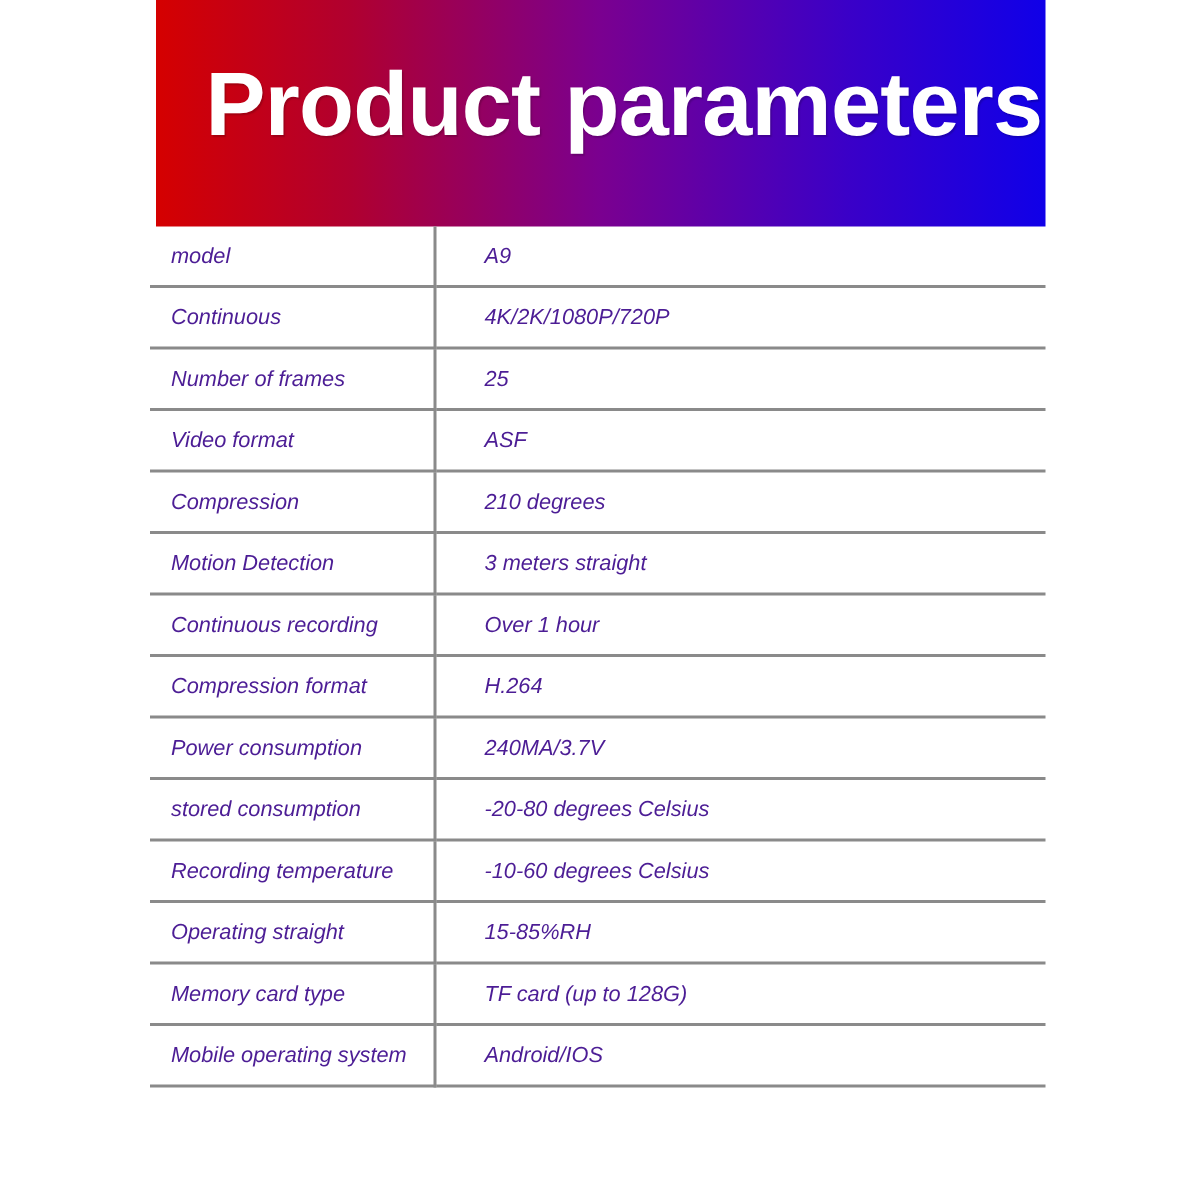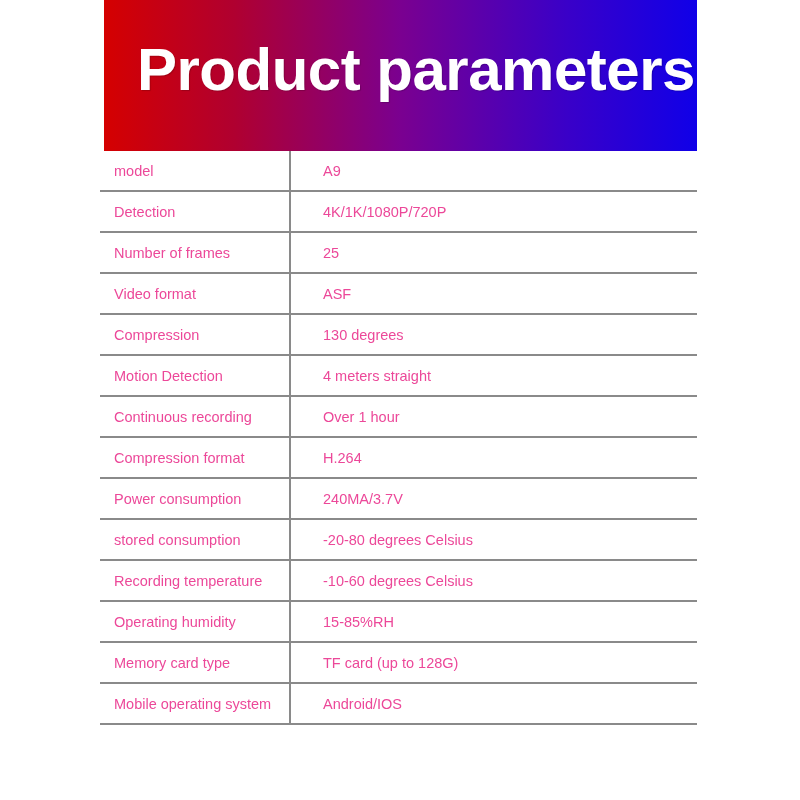--- a/index.html
+++ b/index.html
@@ -58,22 +58,23 @@
   }
   .spec-table tr {
     height: 39px;
   }
   .spec-table td {
     border-bottom: 2px solid #8a8a8a;
     padding: 0;
     vertical-align: middle;
     font-family: "Liberation Sans", sans-serif;
     font-size: 14.5px;
-    color: #ec4899;
+    color: #4c1d95;
     height: 39px;
+    font-style: italic;
   }
   .spec-table tr:first-child td {
     border-top: 0;
   }
   td.cell-label {
     width: 175px;
     padding-left: 14px;
     white-space: nowrap;
     border-right: 2px solid #8a8a8a;
   }
@@ -96,38 +97,38 @@
     <div class="banner-title">Product parameters</div>
   </div>
 
   <table class="spec-table">
     <tbody>
         <tr>
           <td class="cell-label">model</td>
           <td class="cell-value">A9</td>
         </tr>
         <tr>
-          <td class="cell-label">Detection</td>
-          <td class="cell-value">4K/1K/1080P/720P</td>
+          <td class="cell-label">Continuous</td>
+          <td class="cell-value">4K/2K/1080P/720P</td>
         </tr>
         <tr>
           <td class="cell-label">Number of frames</td>
           <td class="cell-value">25</td>
         </tr>
         <tr>
           <td class="cell-label">Video format</td>
           <td class="cell-value">ASF</td>
         </tr>
         <tr>
           <td class="cell-label">Compression</td>
-          <td class="cell-value">130 degrees</td>
+          <td class="cell-value">210 degrees</td>
         </tr>
         <tr>
           <td class="cell-label">Motion Detection</td>
-          <td class="cell-value">4 meters straight</td>
+          <td class="cell-value">3 meters straight</td>
         </tr>
         <tr>
           <td class="cell-label">Continuous recording</td>
           <td class="cell-value">Over 1 hour</td>
         </tr>
         <tr>
           <td class="cell-label">Compression format</td>
           <td class="cell-value">H.264</td>
         </tr>
         <tr>
@@ -136,21 +137,21 @@
         </tr>
         <tr>
           <td class="cell-label">stored consumption</td>
           <td class="cell-value">-20-80 degrees Celsius</td>
         </tr>
         <tr>
           <td class="cell-label">Recording temperature</td>
           <td class="cell-value">-10-60 degrees Celsius</td>
         </tr>
         <tr>
-          <td class="cell-label">Operating humidity</td>
+          <td class="cell-label">Operating straight</td>
           <td class="cell-value">15-85%RH</td>
         </tr>
         <tr>
           <td class="cell-label">Memory card type</td>
           <td class="cell-value">TF card (up to 128G)</td>
         </tr>
         <tr>
           <td class="cell-label">Mobile operating system</td>
           <td class="cell-value">Android/IOS</td>
         </tr>

